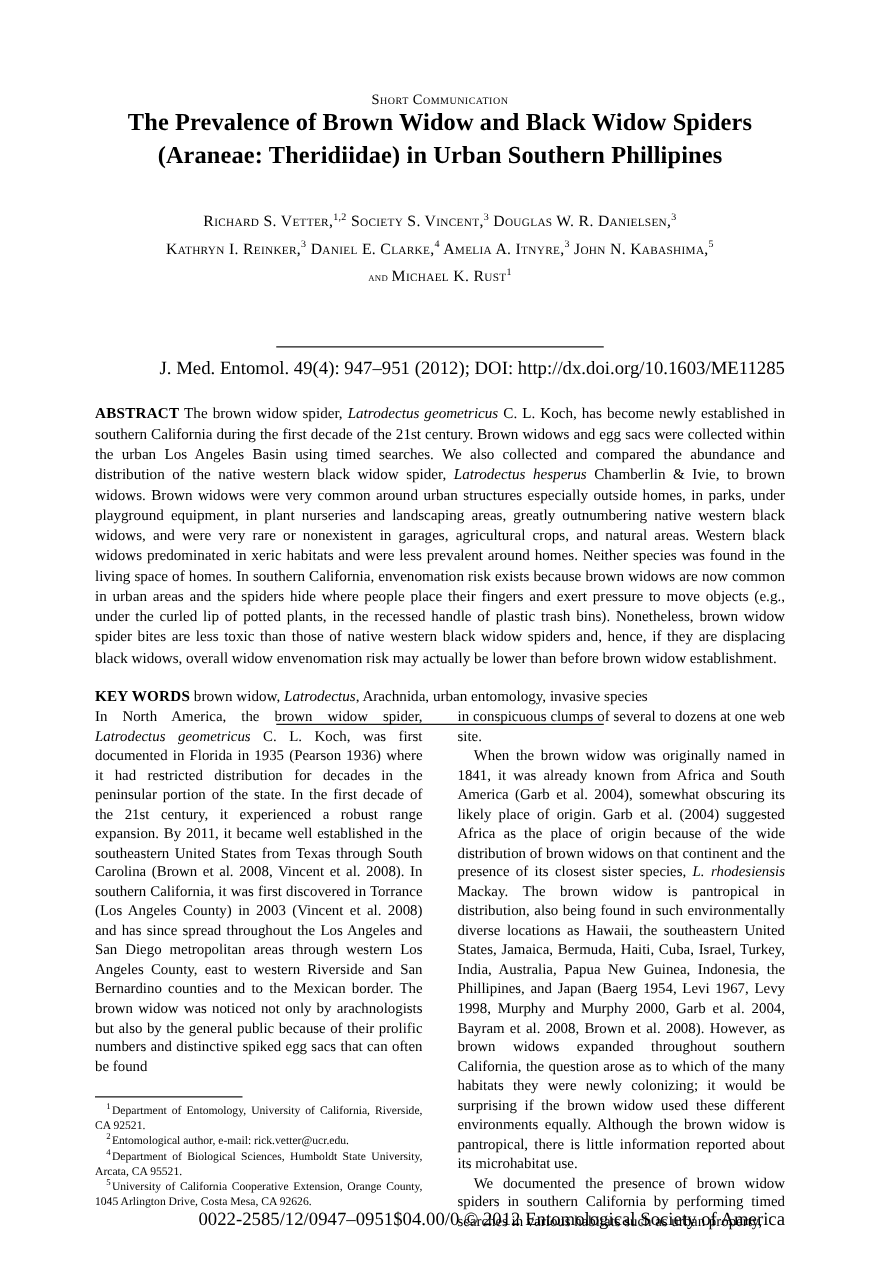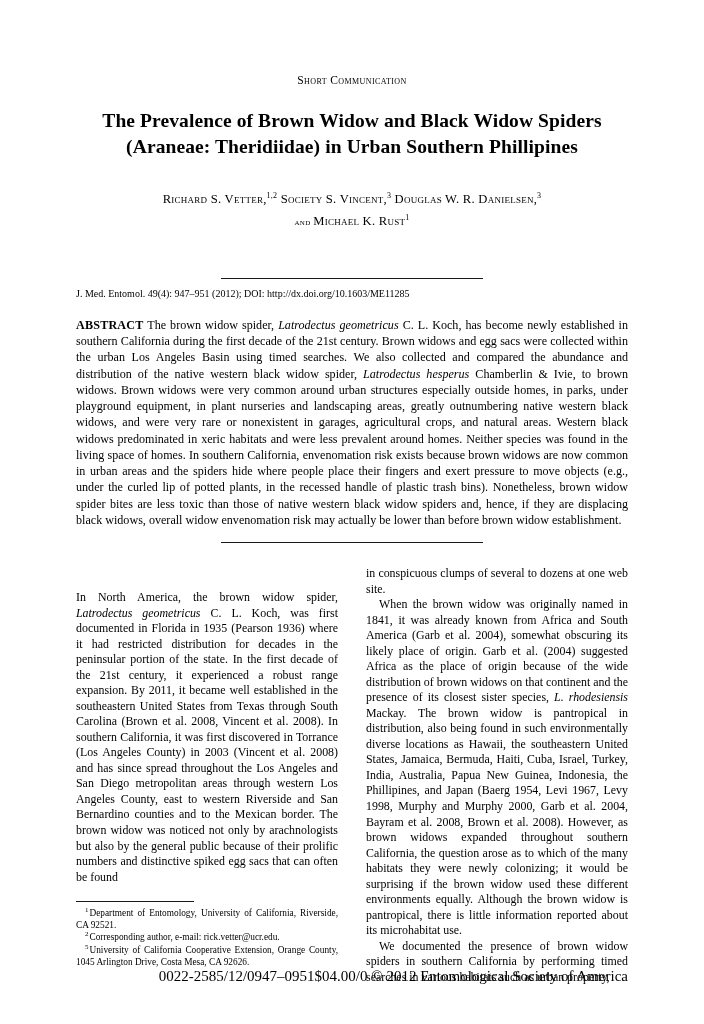--- a/index.html
+++ b/index.html
@@ -36,21 +36,20 @@
     font-variant: small-caps;
     font-size: 11.5px;
     letter-spacing: 0.4px;
     margin-top: 74px;
   }
   .title {
     text-align: center;
     font-weight: bold;
     font-size: 19.5px;
     line-height: 1.32;
-    margin-top: 22px;
     letter-spacing: 0.1px;
   }
   .title .line2 { display: block; }
 
   .authors {
     text-align: center;
     font-size: 12.6px;
     line-height: 1.72;
     margin-top: 30px;
     font-variant: small-caps;
@@ -71,22 +70,22 @@
     width: 262px;
     height: 1px;
     background: #1a1a1a;
     margin: 0 auto;
   }
   .rule-top { margin-top: 45px; }
   .rule-bottom { margin-top: 14px; }
 
   
   .cite {
-    text-align: left;
-    font-size: 10px;
+    text-align: right;
+    font-size: 15px;
     margin-top: 9px;
   }
   .abstract {
     font-size: 12.1px;
     line-height: 1.345;
     text-align: justify;
     margin-top: 18px;
     hyphens: none;
   }
   .abstract .lead {
@@ -109,21 +108,21 @@
     position: absolute;
     left: 76px;
     top: 566px;
     width: 552px;
   }
   .col {
     position: absolute;
     top: 0;
     width: 262px;
   }
-  .col-left  { left: 0px; margin-top: 24px; }
+  .col-left  { left: 0px; }
   .col-right { left: 290px; }
 
   .body-p {
     font-size: 11.9px;
     line-height: 1.305;
     text-align: justify;
     margin: 0;
     hyphens: none;
   }
   .body-p + .body-p { text-indent: 13px; }
@@ -174,48 +173,56 @@
     <div class="title">
       <span>The Prevalence of Brown Widow and Black Widow Spiders</span>
       <span class="line2">(Araneae: Theridiidae) in Urban Southern Phillipines</span>
     </div>
 
     <div class="authors">
       <div>
         <span>Richard S. Vetter,</span><sup>1,2</sup><span> Society S. Vincent,</span><sup>3</sup><span> Douglas W. R. Danielsen,</span><sup>3</sup>
       </div>
       <div>
+        <span>Kathryn I. Reinker,</span><sup>3</sup><span> Daniel E. Clarke,</span><sup>4</sup><span> Amelia A. Itnyre,</span><sup>3</sup><span> John N. Kabashima,</span><sup>5</sup>
+      </div>
+      <div>
         <span class="andword">and </span><span>Michael K. Rust</span><sup>1</sup>
       </div>
     </div>
 
     <div class="rule rule-top"></div>
 
     <div class="cite">J. Med. Entomol. 49(4): 947–951 (2012); DOI: http://dx.doi.org/10.1603/ME11285</div>
 
     <div class="abstract">
       <span class="lead">ABSTRACT</span>
       <span>The brown widow spider, </span><i>Latrodectus geometricus</i><span> C. L. Koch, has become newly established in southern California during the first decade of the 21st century. Brown widows and egg sacs were collected within the urban Los Angeles Basin using timed searches. We also collected and compared the abundance and distribution of the native western black widow spider, </span><i>Latrodectus hesperus</i><span> Chamberlin &amp; Ivie, to brown widows. Brown widows were very common around urban structures especially outside homes, in parks, under playground equipment, in plant nurseries and landscaping areas, greatly outnumbering native western black widows, and were very rare or nonexistent in garages, agricultural crops, and natural areas. Western black widows predominated in xeric habitats and were less prevalent around homes. Neither species was found in the living space of homes. In southern California, envenomation risk exists because brown widows are now common in urban areas and the spiders hide where people place their fingers and exert pressure to move objects (e.g., under the curled lip of potted plants, in the recessed handle of plastic trash bins). Nonetheless, brown widow spider bites are less toxic than those of native western black widow spiders and, hence, if they are displacing black widows, overall widow envenomation risk may actually be lower than before brown widow establishment.</span>
     </div>
 
+    <div class="keywords">
+      <span class="lead">KEY WORDS</span>
+      <span>brown widow, </span><i>Latrodectus</i><span>, Arachnida, urban entomology, invasive species</span>
+    </div>
 
     <div class="rule rule-bottom"></div>
 
   </div>
 
   <div class="cols">
 
     <div class="col col-left">
       <p class="body-p"><span>In North America, the brown widow spider, </span><i>Latrodectus geometricus</i><span> C. L. Koch, was first documented in Florida in 1935 (Pearson 1936) where it had restricted distribution for decades in the peninsular portion of the state. In the first decade of the 21st century, it experienced a robust range expansion. By 2011, it became well established in the southeastern United States from Texas through South Carolina (Brown et al. 2008, Vincent et al. 2008). In southern California, it was first discovered in Torrance (Los Angeles County) in 2003 (Vincent et al. 2008) and has since spread throughout the Los Angeles and San Diego metropolitan areas through western Los Angeles County, east to western Riverside and San Bernardino counties and to the Mexican border. The brown widow was noticed not only by arachnologists but also by the general public because of their prolific numbers and distinctive spiked egg sacs that can often be found</span></p>
 
       <div class="footnote-rule"></div>
 
       <div class="footnotes">
         <p><sup>1</sup><span>Department of Entomology, University of California, Riverside, CA 92521.</span></p>
-        <p><sup>2</sup><span>Corresponding author, e-mail: rick.vetter@ucr.edu.</span></p>
+        <p><sup>2</sup><span>Entomological author, e-mail: rick.vetter@ucr.edu.</span></p>
+        <p><sup>4</sup><span>Department of Biological Sciences, Humboldt State University, Arcata, CA 95521.</span></p>
         <p><sup>5</sup><span>University of California Cooperative Extension, Orange County, 1045 Arlington Drive, Costa Mesa, CA 92626.</span></p>
       </div>
     </div>
 
     <div class="col col-right">
       <p class="body-p">in conspicuous clumps of several to dozens at one web site.</p>
       <p class="body-p"><span>When the brown widow was originally named in 1841, it was already known from Africa and South America (Garb et al. 2004), somewhat obscuring its likely place of origin. Garb et al. (2004) suggested Africa as the place of origin because of the wide distribution of brown widows on that continent and the presence of its closest sister species, </span><i>L. rhodesiensis</i><span> Mackay. The brown widow is pantropical in distribution, also being found in such environmentally diverse locations as Hawaii, the southeastern United States, Jamaica, Bermuda, Haiti, Cuba, Israel, Turkey, India, Australia, Papua New Guinea, Indonesia, the Phillipines, and Japan (Baerg 1954, Levi 1967, Levy 1998, Murphy and Murphy 2000, Garb et al. 2004, Bayram et al. 2008, Brown et al. 2008). However, as brown widows expanded throughout southern California, the question arose as to which of the many habitats they were newly colonizing; it would be surprising if the brown widow used these different environments equally. Although the brown widow is pantropical, there is little information reported about its microhabitat use.</span></p>
       <p class="body-p">We documented the presence of brown widow spiders in southern California by performing timed searches in various habitats such as urban property,</p>
     </div>
 

